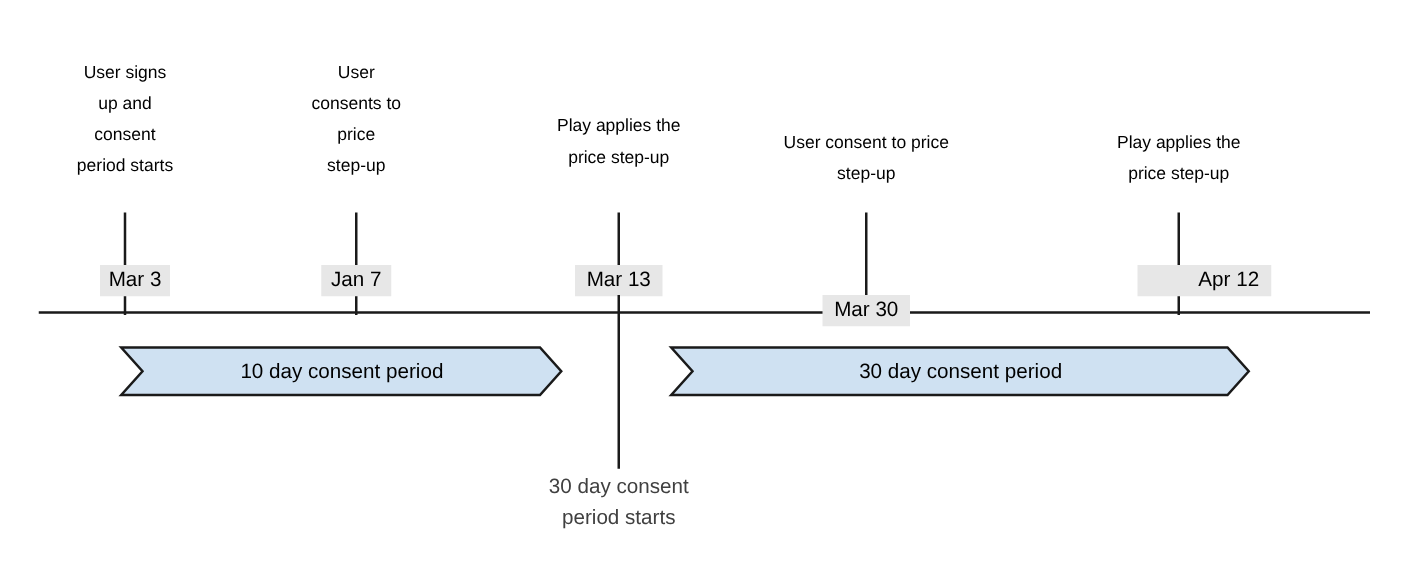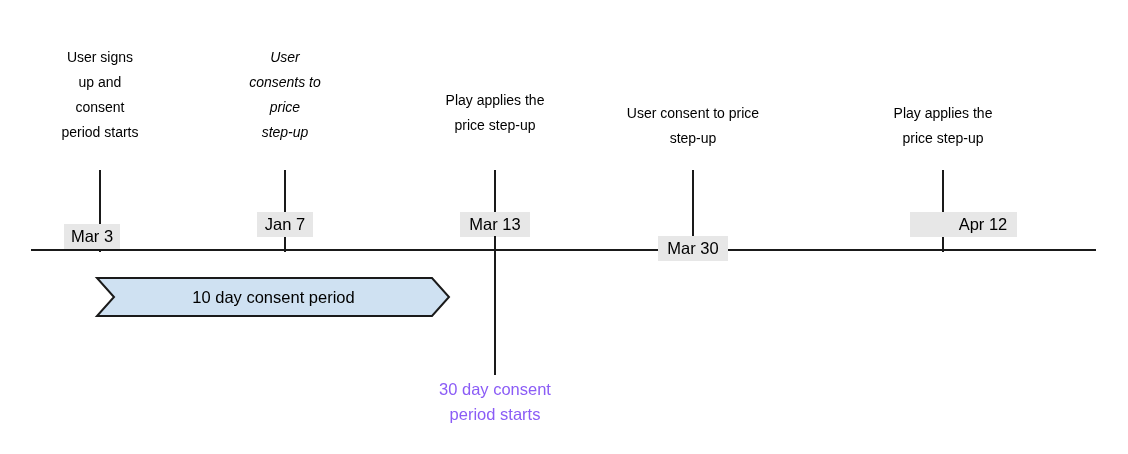--- a/index.html
+++ b/index.html
@@ -71,38 +71,38 @@
     color: #000000;
     pointer-events: none;
   }
   
   .below-note {
     position: absolute;
     text-align: center;
     font-size: 16.5px;
     line-height: 25px;
     white-space: pre-line;
-    color: #8b5cf6;
+    color: #404040;
   }
 </style>
 </head>
 <body>
 
 <div id="canvas">
 
   <div class="axis-line" style="left:31px; top:249px; width:1065px; height:2px;"></div>
 
   <div class="event-label" style="left:20px; top:45px; width:160px;">User signs
 up and
 consent
 period starts</div>
   <div class="tick" style="left:99px; top:170px; height:82px;"></div>
-  <div class="date-chip" style="left:64px; top:212px; width:46px;margin-top:12px;">Mar 3</div>
+  <div class="date-chip" style="left:80px; top:212px; width:46px;">Mar 3</div>
 
-  <div class="event-label" style="left:205px; top:45px; width:160px;font-style:italic;">User
+  <div class="event-label" style="left:205px; top:45px; width:160px;">User
 consents to
 price
 step-up</div>
   <div class="tick" style="left:284px; top:170px; height:82px;"></div>
   <div class="date-chip" style="left:257px; top:212px; width:46px;">Jan 7</div>
 
   <div class="event-label" style="left:405px; top:88px; width:180px;">Play applies the
 price step-up</div>
   <div class="tick" style="left:494px; top:170px; height:42px;"></div>
   <div class="date-chip" style="left:460px; top:212px; width:60px;">Mar 13</div>
@@ -119,17 +119,23 @@
   <div class="tick" style="left:942px; top:170px; height:82px;"></div>
   <div class="date-chip" style="left:910px; top:212px; width:58px;padding-left:44px;">Apr 12</div>
 
   <div class="banner" style="left:97px; top:277px; width:353px;">
     <svg width="353" height="40" viewBox="0 0 353 40">
       <path d="M0,1 L335,1 L352,20 L335,39 L0,39 L17,20 Z" fill="#cfe1f2" stroke="#1a1a1a" stroke-width="2" stroke-linejoin="miter"></path>
     </svg>
     <div class="banner-text">10 day consent period</div>
   </div>
 
+  <div class="banner" style="left:537px; top:277px; width:463px;">
+    <svg width="463" height="40" viewBox="0 0 463 40">
+      <path d="M0,1 L445,1 L462,20 L445,39 L0,39 L17,20 Z" fill="#cfe1f2" stroke="#1a1a1a" stroke-width="2" stroke-linejoin="miter"></path>
+    </svg>
+    <div class="banner-text">30 day consent period</div>
+  </div>
 
   <div class="below-note" style="left:405px; top:377px; width:180px;">30 day consent
 period starts</div>
 
 </div>
 
 </body></html>

